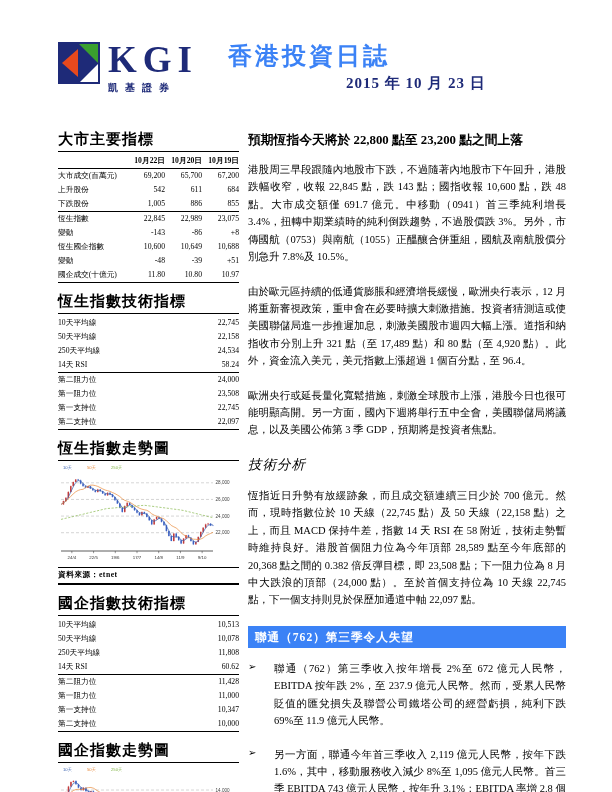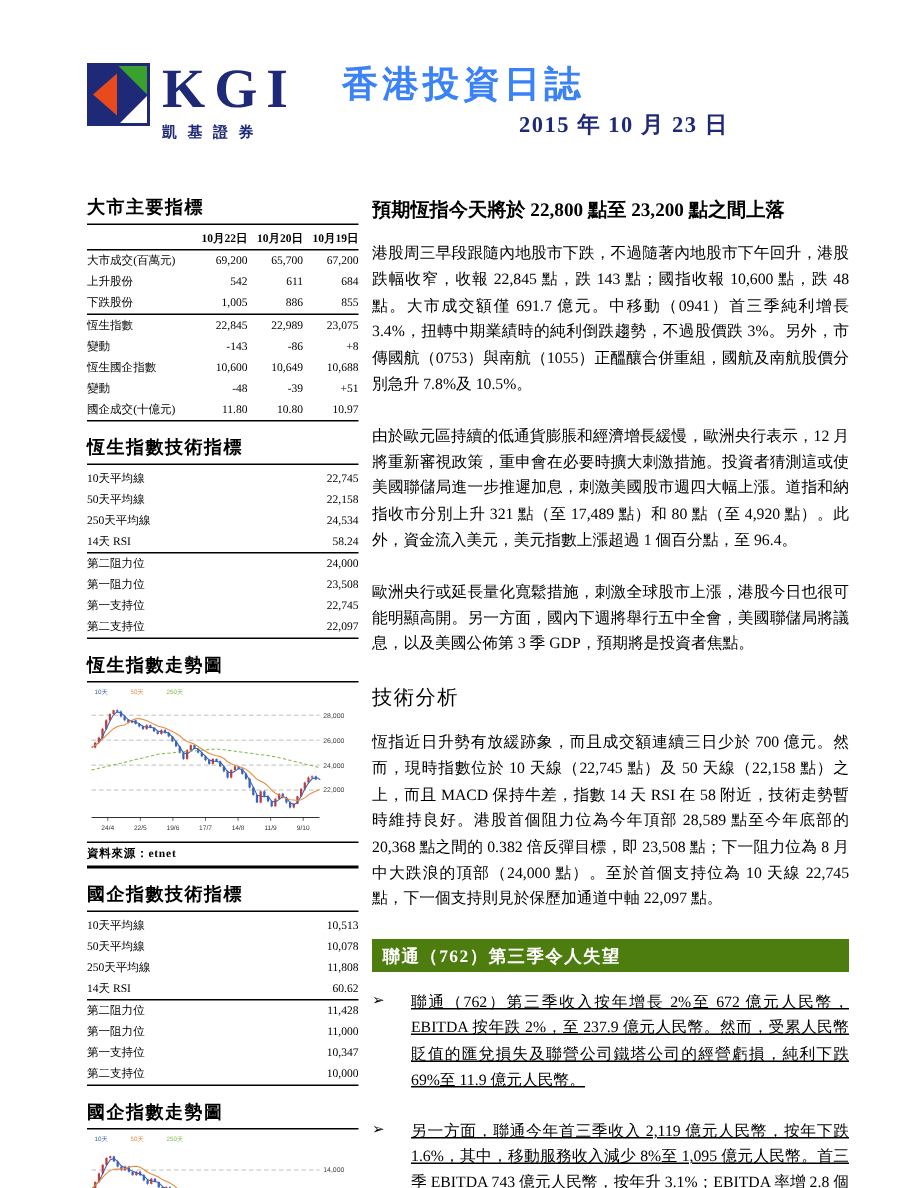--- a/index.html
+++ b/index.html
@@ -15,38 +15,38 @@
   .logo-txt{margin-left:8px;}
   .logo-letters{font-size:37px; line-height:0.95; font-weight:bold; color:#1e2a78; letter-spacing:6px;}
   .logo-sub{font-size:10px; font-weight:bold; color:#1e2a78; letter-spacing:7px; margin-top:4px;}
   .doc-title{position:absolute; left:170px; top:2px; font-size:24px; font-weight:bold; color:#cf0a0a; letter-spacing:3px;}
   .doc-date{position:absolute; left:288px; top:36px; font-size:15px; font-weight:bold; color:#1e2a78; letter-spacing:1px;}
   
   .cols{display:flex; margin-top:12px;}
   .leftcol{width:181px; flex:none; font-size:7.7px;}
   .maincol{flex:1; padding-left:9px;}
   
-  .sec-title{font-size:12px; font-weight:bold; border-bottom:1.6px solid #000; padding-bottom:2px; margin:0 0 2px 0; letter-spacing:1px;}
+  .sec-title{font-size:15px; font-weight:bold; border-bottom:1.6px solid #000; padding-bottom:2px; margin:0 0 2px 0; letter-spacing:1px;}
   .sec{margin-bottom:9px;}
   .trow{display:flex; align-items:baseline; padding:2.4px 0 1.6px 0;}
   .trow .tlabel{flex:1;}
   .trow .tval{width:37px; text-align:right;}
   .thead{font-weight:bold; border-bottom:0.8px solid #000;}
   .thead .tval{width:37px; text-align:right;}
   .rule-b{border-bottom:0.8px solid #000;}
   .chart-wrap{border-bottom:0.8px solid #000;}
   .chart-src{font-weight:bold; padding:2.5px 0; border-bottom:2.6px solid #000; letter-spacing:0.5px;}
   
   .headline{font-size:12.8px; font-weight:bold; margin:2px 0 12px 0;}
   .para{font-size:10.5px; line-height:1.66; text-align:justify; margin:0 0 17px 0;}
-  .tech-h{font-size:13.5px; font-weight:400; margin:8px 0 13px 0; letter-spacing:1px;}
+  .tech-h{font-size:13.5px; font-weight:400; margin:8px 0 13px 0; letter-spacing:1px;font-style:italic;}
   .banner{background:#0b0b9b; color:#fff; font-weight:bold; font-size:11.6px; padding:4px 7px 3px 7px; margin:2px 0 12px 0; letter-spacing:1px;}
   .bullet{display:flex; margin:0 0 16px 0;}
   .bullet .mark{flex:none; width:26px; font-size:10px; padding-top:1px;}
-  .bullet .para{flex:1; margin:0;text-decoration:underline;}
+  .bullet .para{flex:1; margin:0;}
   svg text{font-family:"Liberation Sans","DejaVu Sans",sans-serif;}
 </style>
 </head>
 <body>
 
 <div class="page">
 
   <div class="hdr">
     <div class="logo">
       <svg class="logo-mark" viewBox="0 0 42 42">
@@ -526,21 +526,21 @@
 
     </aside>
 
     <main class="maincol">
       <div class="headline">預期恆指今天將於 22,800 點至 23,200 點之間上落</div>
       <p class="para">港股周三早段跟隨內地股市下跌，不過隨著內地股市下午回升，港股跌幅收窄，收報 22,845 點，跌 143 點；國指收報 10,600 點，跌 48 點。大市成交額僅 691.7 億元。中移動（0941）首三季純利增長 3.4%，扭轉中期業績時的純利倒跌趨勢，不過股價跌 3%。另外，市傳國航（0753）與南航（1055）正醞釀合併重組，國航及南航股價分別急升 7.8%及 10.5%。</p>
       <p class="para">由於歐元區持續的低通貨膨脹和經濟增長緩慢，歐洲央行表示，12 月將重新審視政策，重申會在必要時擴大刺激措施。投資者猜測這或使美國聯儲局進一步推遲加息，刺激美國股市週四大幅上漲。道指和納指收市分別上升 321 點（至 17,489 點）和 80 點（至 4,920 點）。此外，資金流入美元，美元指數上漲超過 1 個百分點，至 96.4。</p>
       <p class="para">歐洲央行或延長量化寬鬆措施，刺激全球股市上漲，港股今日也很可能明顯高開。另一方面，國內下週將舉行五中全會，美國聯儲局將議息，以及美國公佈第 3 季 GDP，預期將是投資者焦點。</p>
       <div class="tech-h">技術分析</div>
       <p class="para">恆指近日升勢有放緩跡象，而且成交額連續三日少於 700 億元。然而，現時指數位於 10 天線（22,745 點）及 50 天線（22,158 點）之上，而且 MACD 保持牛差，指數 14 天 RSI 在 58 附近，技術走勢暫時維持良好。港股首個阻力位為今年頂部 28,589 點至今年底部的 20,368 點之間的 0.382 倍反彈目標，即 23,508 點；下一阻力位為 8 月中大跌浪的頂部（24,000 點）。至於首個支持位為 10 天線 22,745 點，下一個支持則見於保歷加通道中軸 22,097 點。</p>
-      <div class="banner" id="banner" style="background: #4d7c0f;">聯通（762）第三季令人失望</div>
+      <div class="banner" id="banner" style="background: #3b82f6;">聯通（762）第三季令人失望</div>
       <div class="bullet">
         <span class="mark">➢</span>
         <p class="para">聯通（762）第三季收入按年增長 2%至 672 億元人民幣，EBITDA 按年跌 2%，至 237.9 億元人民幣。然而，受累人民幣貶值的匯兌損失及聯營公司鐵塔公司的經營虧損，純利下跌 69%至 11.9 億元人民幣。</p>
       </div>
       <div class="bullet">
         <span class="mark">➢</span>
         <p class="para">另一方面，聯通今年首三季收入 2,119 億元人民幣，按年下跌 1.6%，其中，移動服務收入減少 8%至 1,095 億元人民幣。首三季 EBITDA 743 億元人民幣，按年升 3.1%；EBITDA 率增 2.8 個百分點至 41.3%。首三季純利按年跌 22.6%至 81.8 億元人民幣。</p>
       </div>
     </main>
 

